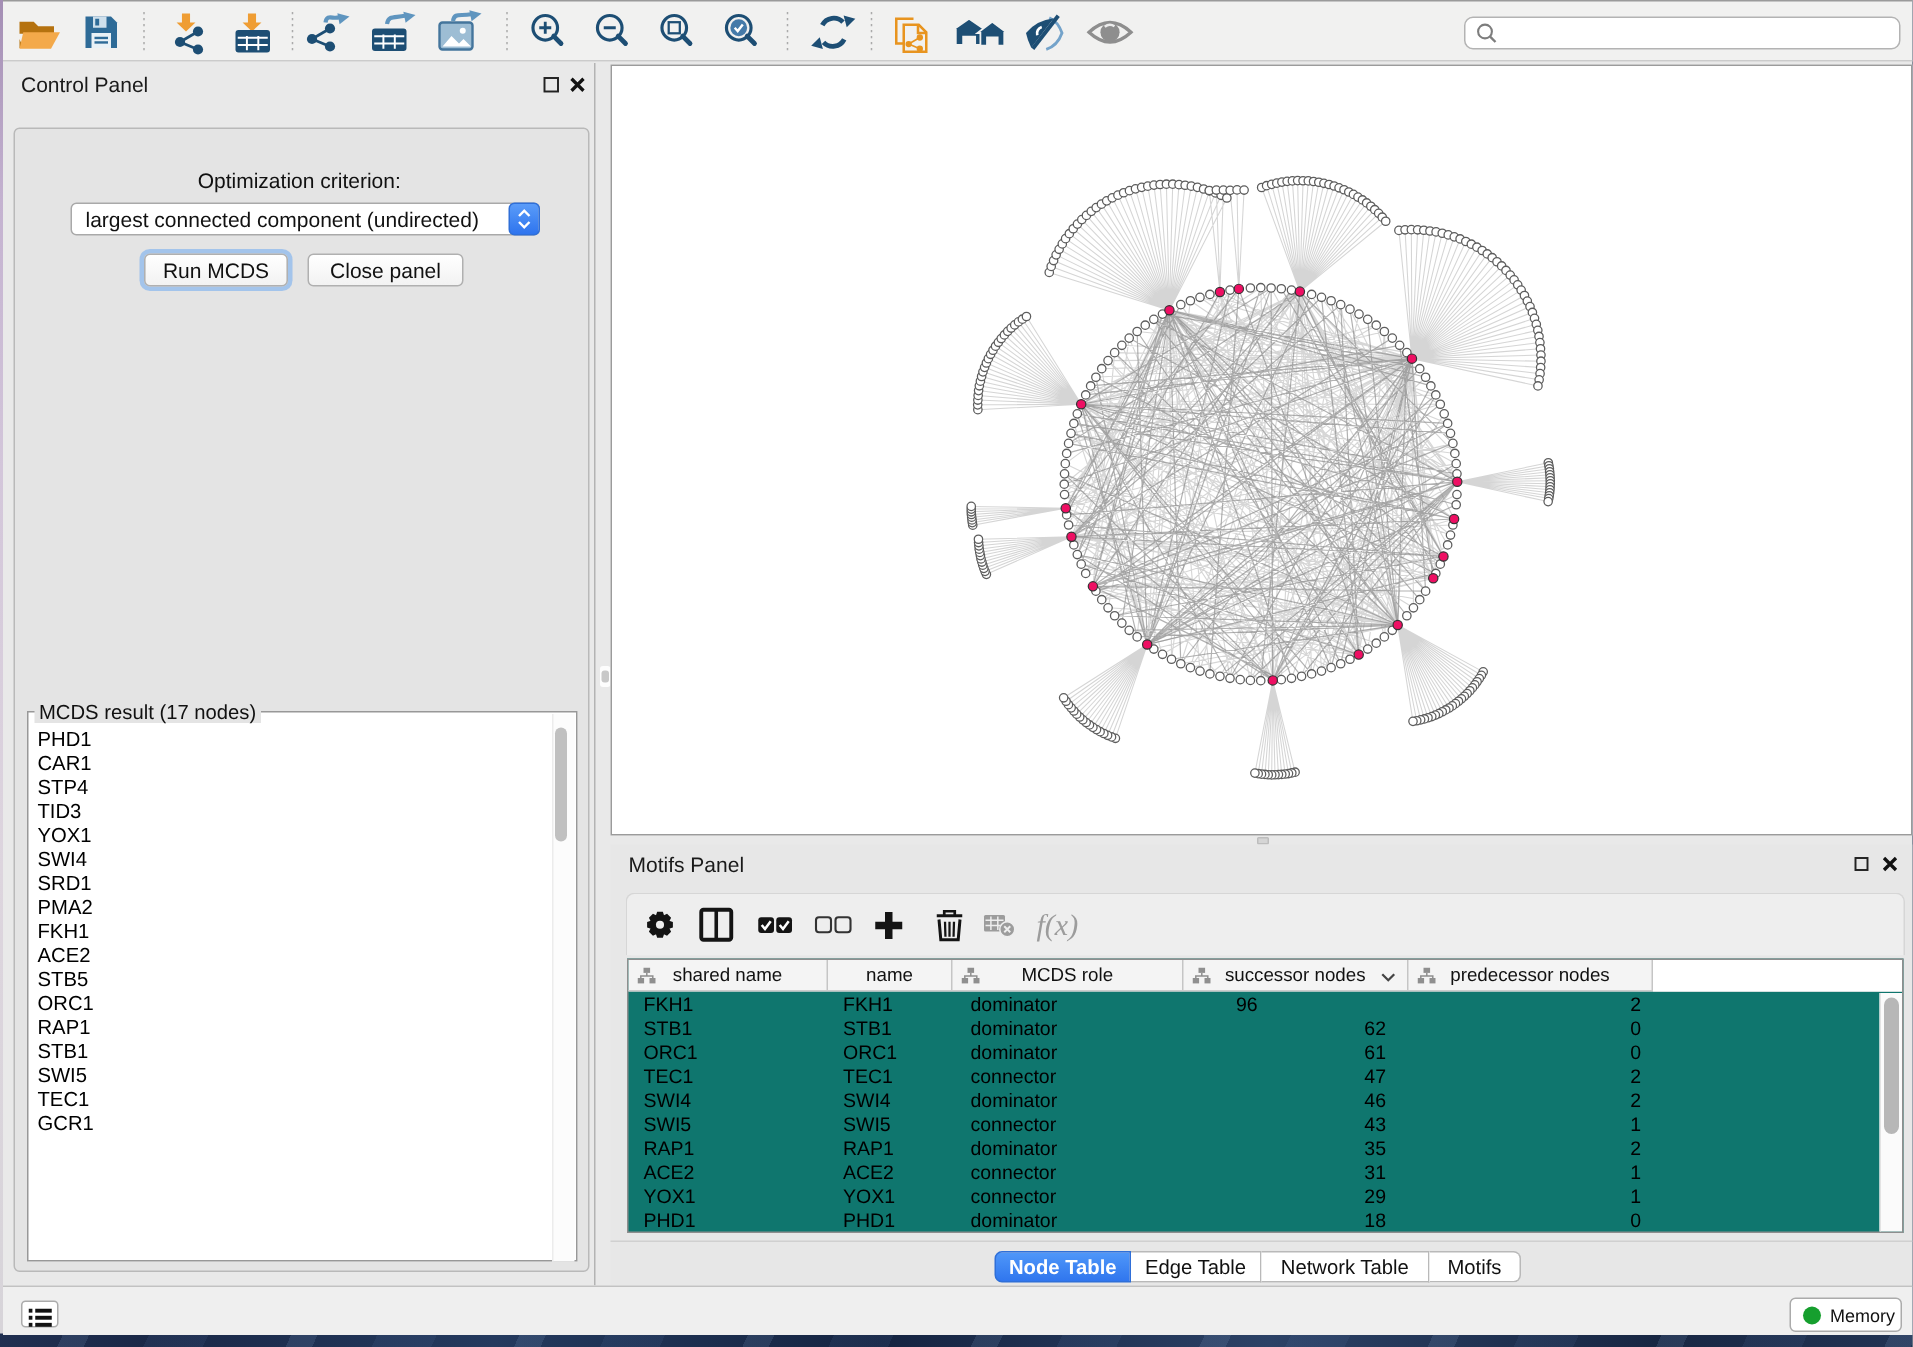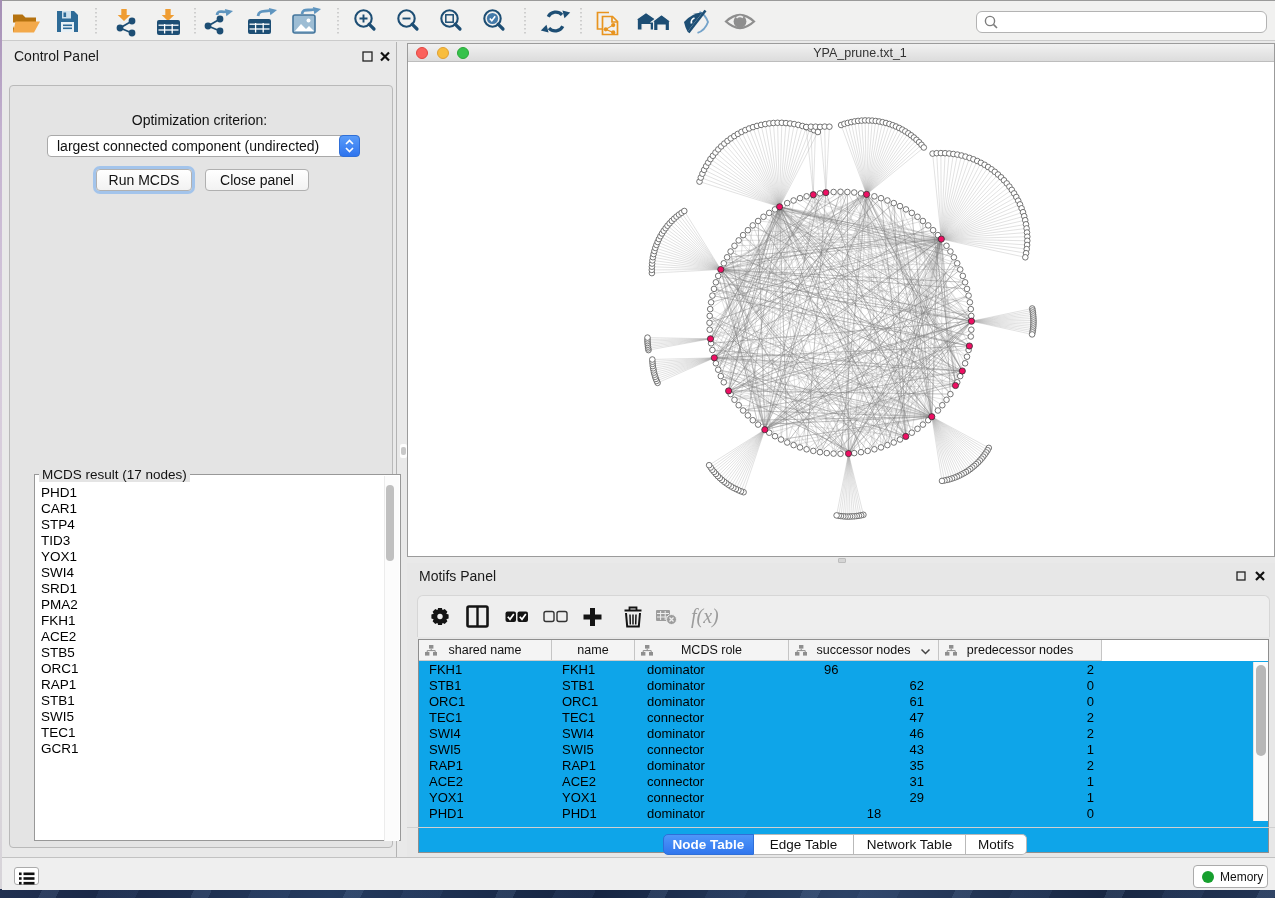--- a/index.html
+++ b/index.html
@@ -27,37 +27,37 @@
 .seg .s:last-child { border-radius:0 4px 4px 0; }
 .seg .s.sel { background:linear-gradient(#4f97f9,#3076ee); color:#fff; border-color:#2f6fd8; }
 #optlabel { position:absolute; left:0; top:70px; width:395px; text-align:center; font-size:14px; color:#111; }
 #dropdown { position:absolute; left:45px; top:93px; width:313px; height:22px; background:#fff;
   border:1px solid #a9a9a9; border-radius:4px; font-size:14px; color:#111; line-height:20px; padding-left:9px; }
 #ddbtn { position:absolute; right:-1px; top:-1px; width:21px; height:22px; border-radius:4px;
   background:linear-gradient(#5a9cf9,#2e74ee); border:1px solid #2f6fd8; }
 .btn { position:absolute; height:22px; background:linear-gradient(#ffffff,#f2f2f2); border:1px solid #b0b0b0;
   border-radius:4px; font-size:14px; color:#111; text-align:center; line-height:20px; }
 #fieldset { position:absolute; left:16px; top:432px; width:367px; height:367px; background:#fff;
-  border:1px solid #989898;margin-left:16px; }
+  border:1px solid #989898; }
 #fieldset .legend { position:absolute; left:4px; top:-8px; background:#e4e4e4; padding:0 3px;
   font-size:13.5px; color:#111; }
 #mcdslist { position:absolute; left:6px; top:10px; font-size:13.5px; color:#000; line-height:16px; }
 #fsscroll { position:absolute; right:1px; top:1px; width:15px; height:365px; background:#fcfcfc; border-left:1px solid #ececec; }
 #fsthumb { position:absolute; left:1px; top:9px; width:8px; height:76px; background:#c0c0c0; border-radius:5px; }
 
 #netpanel { left:405px; top:43px; width:868px; height:514px; background:#fff; border:1px solid #9b9b9b; }
 #nettitle { position:absolute; left:0; top:0; width:866px; height:18px;
   background:linear-gradient(#f1f1f1,#dcdcdc); border-bottom:1px solid #bdbdbd;
   font-size:12.5px; color:#333; text-align:center; line-height:18px; }
 .tl { position:absolute; top:2.8px; width:12px; height:12px; border-radius:50%; }
 #tablepanel { left:405px; top:563px; width:868px; height:294px; background:#e7e7e7; }
 #tablepanel .title { position:absolute; left:12px; top:5px; font-size:14px; color:#1a1a1a; }
 #ttoolbar { position:absolute; left:10px; top:32px; width:853px; height:42px; background:#eeeeee;
   border:1px solid #d6d6d6; border-bottom:none; border-radius:6px 6px 0 0; }
-#tbl { position:absolute; left:11px; top:76px; width:851px; height:214px; background:#0ea5e9; border:1px solid #8e8e8e; }
+#tbl { position:absolute; left:11px; top:76px; width:851px; height:183px; background:#0f766e; border:1px solid #8e8e8e; }
 #thead { position:absolute; left:0; top:0; width:849px; height:21px; background:#f4f4f4;
   border-bottom:1px solid #cccccc; font-size:12.5px; color:#111; }
 #thead .hc { position:absolute; top:0; height:20px; display:flex; align-items:center;
   justify-content:center; border-right:1px solid #c5c5c5; }
 #tbody { position:absolute; left:0; top:22px; width:849px; font-size:13px; color:#000; }
 .trow { position:absolute; height:16px; line-height:16px; width:849px; }
 .trow div { position:absolute; }
 #tscroll { position:absolute; right:0px; top:22px; width:15px; height:159px; background:#fbfbfb; border-left:1px solid #e3e3e3; }
 #tthumb { position:absolute; left:2px; top:3px; width:10px; height:91px; background:#b7b7b7; border-radius:5px; }
 #bottabs { position:absolute; left:256px; top:271px; display:flex; height:21px; }
@@ -227,26 +227,20 @@
       <div id="fsscroll">
           <div id="fsthumb"></div>
         </div>
     </div>
   </div>
 
   <div class="abs" style="left:398px;top:444px;width:7px;height:14px;background:#fdfdfd;border-radius:2px;"></div>
   <div class="abs" style="left:399px;top:447px;width:5px;height:8px;background:#c8c8c8;border-radius:2px;"></div>
 
   <div class="abs" id="netpanel">
-    <div id="nettitle">
-        <span style="position:absolute;left:382px;width:140px;text-align:center;">YPA_prune.txt_1</span>
-      <div class="tl" style="left:8px;background:#fb615c;border:0.5px solid #e14640;"></div>
-      <div class="tl" style="left:28.5px;background:#f8bd3d;border:0.5px solid #e0a032;"></div>
-      <div class="tl" style="left:48.5px;background:#36c24c;border:0.5px solid #2aa838;"></div>
-    </div>
     <svg width="866" height="493" viewBox="0 0 866 493" style="position:absolute;left:0;top:19px">
 <path d="M371.6 143.8L291.5 118.6M371.6 143.8L292.8 114.6M371.6 143.8L294.4 110.7M371.6 143.8L296.1 106.9M371.6 143.8L298.1 103.2M371.6 143.8L300.2 99.6M371.6 143.8L302.4 96.1M371.6 143.8L304.9 92.8M371.6 143.8L307.5 89.5M371.6 143.8L310.3 86.4M371.6 143.8L313.2 83.4M371.6 143.8L316.3 80.6M371.6 143.8L319.5 77.9M371.6 143.8L322.8 75.4M371.6 143.8L326.3 73.1M371.6 143.8L329.8 70.9M371.6 143.8L333.5 68.9M371.6 143.8L337.3 67.1M371.6 143.8L341.1 65.5M371.6 143.8L345.0 64.1M371.6 143.8L349.0 62.9M371.6 143.8L353.1 61.9M371.6 143.8L357.2 61.1M371.6 143.8L361.3 60.4M371.6 143.8L365.4 60.0M371.6 143.8L369.6 59.8M371.6 143.8L373.8 59.8M371.6 143.8L378.0 60.1M371.6 143.8L382.1 60.5M371.6 143.8L386.2 61.1M371.6 143.8L390.3 61.9M371.6 143.8L394.4 63.0M371.6 143.8L398.3 64.2M371.6 143.8L402.3 65.6M371.6 143.8L406.1 67.2M371.6 143.8L409.9 69.0M405.3 131.7L398.2 64.0M405.3 131.7L402.9 63.7M405.3 131.7L407.6 63.7M417.9 129.6L412.1 63.9M417.9 129.6L416.7 63.6M417.9 129.6L421.4 63.7M458.6 131.4L433.1 62.0M458.6 131.4L436.4 60.8M458.6 131.4L439.8 59.9M458.6 131.4L443.2 59.1M458.6 131.4L446.6 58.4M458.6 131.4L450.1 57.9M458.6 131.4L453.6 57.6M458.6 131.4L457.1 57.4M458.6 131.4L460.7 57.5M458.6 131.4L464.2 57.6M458.6 131.4L467.7 58.0M458.6 131.4L471.2 58.5M458.6 131.4L474.6 59.2M458.6 131.4L478.0 60.0M458.6 131.4L481.4 61.0M458.6 131.4L484.7 62.2M458.6 131.4L488.0 63.5M458.6 131.4L491.2 65.0M458.6 131.4L494.3 66.6M458.6 131.4L497.3 68.4M458.6 131.4L500.3 70.3M458.6 131.4L503.1 72.3M458.6 131.4L505.9 74.5M458.6 131.4L508.5 76.8M458.6 131.4L511.1 79.2M458.6 131.4L513.5 81.8M458.6 131.4L515.8 84.5M533.3 176.1L524.6 90.6M533.3 176.1L528.7 90.2M533.3 176.1L532.9 90.1M533.3 176.1L537.1 90.2M533.3 176.1L541.2 90.5M533.3 176.1L545.3 91.0M533.3 176.1L549.4 91.6M533.3 176.1L553.5 92.5M533.3 176.1L557.5 93.6M533.3 176.1L561.5 94.9M533.3 176.1L565.4 96.3M533.3 176.1L569.2 98.0M533.3 176.1L572.9 99.8M533.3 176.1L576.6 101.8M533.3 176.1L580.1 104.0M533.3 176.1L583.5 106.3M533.3 176.1L586.8 108.8M533.3 176.1L590.0 111.5M533.3 176.1L593.1 114.3M533.3 176.1L596.0 117.3M533.3 176.1L598.8 120.4M533.3 176.1L601.4 123.6M533.3 176.1L603.8 126.9M533.3 176.1L606.1 130.4M533.3 176.1L608.3 134.0M533.3 176.1L610.2 137.7M533.3 176.1L612.0 141.4M533.3 176.1L613.6 145.3M533.3 176.1L615.0 149.2M533.3 176.1L616.2 153.2M533.3 176.1L617.2 157.2M533.3 176.1L618.0 161.3M533.3 176.1L618.6 165.4M533.3 176.1L619.0 169.5M533.3 176.1L619.3 173.7M533.3 176.1L619.3 177.8M533.3 176.1L619.1 182.0M533.3 176.1L618.7 186.1M533.3 176.1L618.1 190.2M533.3 176.1L617.3 194.3M312.8 206.5L243.9 210.1M312.8 206.5L243.8 206.9M312.8 206.5L243.9 203.7M312.8 206.5L244.1 200.6M312.8 206.5L244.4 197.4M312.8 206.5L244.9 194.2M312.8 206.5L245.6 191.1M312.8 206.5L246.4 188.0M312.8 206.5L247.3 184.9M312.8 206.5L248.4 181.9M312.8 206.5L249.6 179.0M312.8 206.5L250.9 176.1M312.8 206.5L252.4 173.2M312.8 206.5L254.0 170.5M312.8 206.5L255.7 167.8M312.8 206.5L257.6 165.2M312.8 206.5L259.5 162.7M312.8 206.5L261.6 160.3M312.8 206.5L263.8 157.9M312.8 206.5L266.1 155.7M312.8 206.5L268.5 153.6M312.8 206.5L271.0 151.6M312.8 206.5L273.6 149.8M312.8 206.5L276.3 148.0M563.5 258.2L624.2 245.5M563.5 258.2L624.6 247.5M563.5 258.2L624.9 249.5M563.5 258.2L625.1 251.5M563.5 258.2L625.3 253.5M563.5 258.2L625.4 255.5M563.5 258.2L625.5 257.5M563.5 258.2L625.5 259.5M563.5 258.2L625.4 261.5M563.5 258.2L625.3 263.5M563.5 258.2L625.1 265.5M563.5 258.2L624.8 267.5M563.5 258.2L624.5 269.4M563.5 258.2L624.1 271.4M302.5 275.8L240.5 287.1M302.5 275.8L240.2 285.4M302.5 275.8L240.0 283.6M302.5 275.8L239.8 281.8M302.5 275.8L239.6 280.0M302.5 275.8L239.5 278.2M302.5 275.8L239.5 276.4M302.5 275.8L239.5 274.6M306.3 294.8L249.6 319.9M306.3 294.8L248.7 317.9M306.3 294.8L247.9 315.9M306.3 294.8L247.2 313.8M306.3 294.8L246.6 311.7M306.3 294.8L246.0 309.6M306.3 294.8L245.6 307.4M306.3 294.8L245.2 305.3M306.3 294.8L244.8 303.1M306.3 294.8L244.6 300.9M306.3 294.8L244.4 298.7M306.3 294.8L244.3 296.5M356.8 366.7L335.6 429.2M356.8 366.7L333.0 428.3M356.8 366.7L330.4 427.2M356.8 366.7L327.9 426.0M356.8 366.7L325.4 424.8M356.8 366.7L323.0 423.4M356.8 366.7L320.6 421.9M356.8 366.7L318.3 420.3M356.8 366.7L316.1 418.7M356.8 366.7L313.9 416.9M356.8 366.7L311.8 415.0M356.8 366.7L309.8 413.1M356.8 366.7L307.9 411.0M356.8 366.7L306.1 408.9M356.8 366.7L304.3 406.8M356.8 366.7L302.7 404.5M356.8 366.7L301.1 402.2M440.5 390.6L455.4 451.8M440.5 390.6L453.2 452.3M440.5 390.6L451.0 452.7M440.5 390.6L448.8 453.0M440.5 390.6L446.5 453.3M440.5 390.6L444.3 453.4M440.5 390.6L442.0 453.5M440.5 390.6L439.8 453.6M440.5 390.6L437.5 453.5M440.5 390.6L435.3 453.3M440.5 390.6L433.0 453.1M440.5 390.6L430.8 452.8M440.5 390.6L428.6 452.4M523.8 353.7L580.8 384.9M523.8 353.7L579.6 387.2M523.8 353.7L578.2 389.4M523.8 353.7L576.7 391.5M523.8 353.7L575.2 393.6M523.8 353.7L573.6 395.6M523.8 353.7L571.9 397.5M523.8 353.7L570.1 399.4M523.8 353.7L568.2 401.2M523.8 353.7L566.3 402.9M523.8 353.7L564.3 404.5M523.8 353.7L562.3 406.1M523.8 353.7L560.2 407.6M523.8 353.7L558.0 409.0M523.8 353.7L555.8 410.3M523.8 353.7L553.5 411.5M523.8 353.7L551.2 412.7M523.8 353.7L548.9 413.7M523.8 353.7L546.5 414.7M523.8 353.7L544.0 415.5M523.8 353.7L541.6 416.3M523.8 353.7L539.1 416.9M523.8 353.7L536.5 417.5M523.8 353.7L534.0 417.9" fill="none" stroke="#ababab" stroke-width="0.7" stroke-opacity="0.5"></path>
 <path d="M533.3 176.1L492.0 376.5M533.3 176.1L335.1 172.1M533.3 176.1L405.3 387.9M533.3 176.1L350.1 158.0M533.3 176.1L330.7 177.4M533.3 176.1L459.7 387.9M533.3 176.1L307.9 300.3M533.3 176.1L549.2 319.3M533.3 176.1L322.6 188.5M533.3 176.1L523.8 353.7M533.3 176.1L304.4 232.6M533.3 176.1L514.9 361.6M533.3 176.1L398.6 133.3M533.3 176.1L425.6 390.6M533.3 176.1L350.1 361.6M533.3 176.1L315.8 319.3M533.3 176.1L385.6 382.1M533.3 176.1L361.2 149.9M533.3 176.1L326.5 182.8M533.3 176.1L326.5 336.8M533.3 176.1L306.0 225.9M533.3 176.1L339.9 167.2M533.3 176.1L302.5 275.8M533.3 176.1L547.5 322.5M533.3 176.1L335.1 347.5M533.3 176.1L497.8 373.4M533.3 176.1L503.8 369.7M533.3 176.1L310.2 306.7M533.3 176.1L534.3 342.2M533.3 176.1L392.0 135.2M533.3 176.1L432.5 390.8M533.3 176.1L312.8 206.5M533.3 176.1L473.0 384.4M533.3 176.1L466.4 386.3M533.3 176.1L301.7 266.7M533.3 176.1L453.0 389.2M533.3 176.1L371.6 143.8M371.6 143.8L412.0 389.2M371.6 143.8L563.3 252.9M371.6 143.8L302.5 275.8M371.6 143.8L492.0 376.5M371.6 143.8L446.2 390.1M371.6 143.8L330.7 342.2M371.6 143.8L373.0 376.5M371.6 143.8L350.1 361.6M371.6 143.8L549.2 200.3M371.6 143.8L304.4 287.0M371.6 143.8L425.6 390.6M371.6 143.8L561.4 283.0M371.6 143.8L562.8 246.1M371.6 143.8L398.6 386.3M371.6 143.8L557.1 219.3M371.6 143.8L307.9 300.3M371.6 143.8L529.9 172.1M371.6 143.8L559.0 293.7M371.6 143.8L392.0 384.4M371.6 143.8L497.8 373.4M371.6 143.8L361.2 369.7M371.6 143.8L520.2 357.2M371.6 143.8L554.3 308.0M371.6 143.8L547.5 322.5M523.8 353.7L320.6 327.9M523.8 353.7L458.6 131.4M523.8 353.7L379.2 379.5M523.8 353.7L514.9 158.0M523.8 353.7L301.5 259.8M523.8 353.7L312.8 313.1M523.8 353.7L453.0 130.4M523.8 353.7L385.6 382.1M523.8 353.7L379.2 140.1M523.8 353.7L304.4 287.0M523.8 353.7L330.7 177.4M523.8 353.7L315.8 319.3M523.8 353.7L485.8 140.1M523.8 353.7L330.7 342.2M523.8 353.7L398.6 133.3M523.8 353.7L302.5 275.8M523.8 353.7L303.1 280.3M523.8 353.7L302.2 246.1M523.8 353.7L432.5 128.8M523.8 353.7L310.2 212.9M523.8 353.7L319.1 194.3M523.8 353.7L312.8 206.5M458.6 131.4L385.6 382.1M458.6 131.4L552.2 313.1M458.6 131.4L379.2 379.5M458.6 131.4L473.0 384.4M458.6 131.4L563.5 258.2M458.6 131.4L547.5 322.5M458.6 131.4L554.3 308.0M458.6 131.4L315.8 319.3M458.6 131.4L514.9 361.6M458.6 131.4L302.5 275.8M458.6 131.4L392.0 384.4M458.6 131.4L412.0 389.2M458.6 131.4L446.2 390.1M458.6 131.4L425.6 390.6M458.6 131.4L466.4 386.3M458.6 131.4L479.4 382.1M458.6 131.4L557.1 300.3M458.6 131.4L561.9 239.3M458.6 131.4L312.8 206.5M458.6 131.4L302.2 246.1M458.6 131.4L301.5 259.8M458.6 131.4L315.8 200.3M458.6 131.4L497.8 373.4M458.6 131.4L310.2 212.9M458.6 131.4L320.6 327.9M312.8 206.5L509.5 153.8M312.8 206.5L559.0 293.7M312.8 206.5L432.5 128.8M312.8 206.5L466.4 133.3M312.8 206.5L418.8 390.1M312.8 206.5L534.3 342.2M312.8 206.5L563.5 258.2M312.8 206.5L367.0 373.2M312.8 206.5L552.2 206.5M312.8 206.5L473.0 384.4M312.8 206.5L479.4 382.1M312.8 206.5L485.8 379.5M312.8 206.5L549.2 200.3M312.8 206.5L514.9 158.0M312.8 206.5L356.8 366.7M312.8 206.5L552.2 313.1M312.8 206.5L561.9 239.3M356.8 366.7L385.6 137.5M356.8 366.7L315.8 200.3M356.8 366.7L560.6 232.6M356.8 366.7L547.5 322.5M356.8 366.7L326.5 182.8M356.8 366.7L307.9 219.3M356.8 366.7L371.6 143.8M356.8 366.7L563.3 266.7M356.8 366.7L542.4 188.5M356.8 366.7L453.0 130.4M563.5 258.2L473.0 135.2M563.5 258.2L367.0 373.2M563.5 258.2L473.0 384.4M563.5 258.2L392.0 135.2M563.5 258.2L479.4 137.5M563.5 258.2L412.0 130.4M563.5 258.2L398.6 386.3M563.5 258.2L367.0 146.4M563.5 258.2L319.1 194.3M563.5 258.2L326.5 336.8M563.5 258.2L385.6 137.5M440.5 390.6L432.5 128.8M440.5 390.6L339.9 167.2M440.5 390.6L306.0 225.9M440.5 390.6L319.1 194.3M440.5 390.6L554.8 212.9M440.5 390.6L557.1 300.3M440.5 390.6L498.0 146.4M440.5 390.6L301.7 266.7M440.5 390.6L453.0 130.4M440.5 390.6L405.3 131.7M440.5 390.6L344.8 162.4M440.5 390.6L485.8 140.1M440.5 390.6L562.8 246.1M440.5 390.6L315.8 200.3M306.3 294.8L562.8 246.1M306.3 294.8L503.8 369.7M306.3 294.8L538.5 336.8M306.3 294.8L552.2 313.1M306.3 294.8L412.0 130.4M306.3 294.8L560.6 287.0M306.3 294.8L453.0 130.4M306.3 294.8L439.4 129.0M306.3 294.8L533.3 176.1M306.3 294.8L367.0 146.4M306.3 294.8L560.6 232.6M306.3 294.8L549.2 319.3M306.3 294.8L432.5 390.8M306.3 294.8L509.5 365.8M306.3 294.8L479.4 382.1M497.8 373.4L301.7 252.9M497.8 373.4L344.8 357.2M497.8 373.4L301.7 266.7M497.8 373.4L330.7 177.4M497.8 373.4L453.0 130.4M497.8 373.4L335.1 172.1M497.8 373.4L310.2 306.7M497.8 373.4L361.2 149.9M497.8 373.4L405.3 131.7M497.8 373.4L514.9 158.0M497.8 373.4L322.6 331.1M554.3 308.0L326.5 336.8M554.3 308.0L307.9 219.3M554.3 308.0L466.4 133.3M554.3 308.0L306.0 225.9M554.3 308.0L301.5 259.8M554.3 308.0L509.5 153.8M320.6 327.9L344.8 162.4M320.6 327.9L492.0 376.5M320.6 327.9L547.5 322.5M320.6 327.9L335.1 172.1M561.4 283.0L361.2 149.9M561.4 283.0L335.1 347.5M561.4 283.0L355.5 153.8M561.4 283.0L492.0 143.1M547.5 322.5L529.9 172.1M547.5 322.5L306.3 294.8M547.5 322.5L301.7 266.7M547.5 322.5L361.2 369.7M547.5 322.5L306.0 225.9M547.5 322.5L405.3 131.7M547.5 322.5L439.4 129.0M405.3 131.7L466.4 386.3M405.3 131.7L373.0 376.5M405.3 131.7L542.4 331.1M405.3 131.7L315.8 319.3M405.3 131.7L552.2 206.5M417.9 129.6L301.7 266.7M417.9 129.6L320.6 327.9M302.5 275.8L367.0 146.4M302.5 275.8L552.2 206.5M302.5 275.8L405.3 387.9M302.5 275.8L509.5 153.8" fill="none" stroke="#949494" stroke-width="0.75" stroke-opacity="0.38"></path>
 <path d="M533.3 176.1L303.1 239.3M533.3 176.1L542.4 331.1M533.3 176.1L479.4 382.1M533.3 176.1L440.5 390.6M533.3 176.1L301.5 259.8M533.3 176.1L367.0 146.4M533.3 176.1L412.0 389.2M533.3 176.1L319.1 194.3M533.3 176.1L320.6 327.9M533.3 176.1L379.2 379.5M533.3 176.1L322.6 331.1M533.3 176.1L485.8 379.5M533.3 176.1L315.8 200.3M371.6 143.8L552.2 313.1M371.6 143.8L538.5 182.8M371.6 143.8L542.4 331.1M371.6 143.8L453.0 389.2M371.6 143.8L379.2 379.5M371.6 143.8L339.9 352.4M371.6 143.8L538.5 336.8M371.6 143.8L312.8 313.1M371.6 143.8L479.4 382.1M371.6 143.8L545.9 194.3M371.6 143.8L310.2 306.7M371.6 143.8L303.1 280.3M371.6 143.8L485.8 379.5M371.6 143.8L529.9 347.5M371.6 143.8L320.6 327.9M371.6 143.8L542.4 188.5M523.8 353.7L301.7 252.9M523.8 353.7L335.1 172.1M523.8 353.7L310.2 306.7M523.8 353.7L479.4 137.5M523.8 353.7L367.0 146.4M523.8 353.7L361.2 149.9M523.8 353.7L373.0 376.5M523.8 353.7L503.8 149.9M523.8 353.7L529.9 172.1M523.8 353.7L335.1 347.5M523.8 353.7L350.1 361.6M523.8 353.7L492.0 143.1M523.8 353.7L344.8 357.2M458.6 131.4L549.2 319.3M458.6 131.4L560.6 232.6M458.6 131.4L306.3 294.8M458.6 131.4L432.5 390.8M458.6 131.4L304.4 232.6M312.8 206.5L466.4 386.3M312.8 206.5L562.8 273.5M312.8 206.5L549.2 319.3M312.8 206.5L439.4 129.0M312.8 206.5L350.1 361.6M312.8 206.5L559.0 225.9M312.8 206.5L525.1 167.2M312.8 206.5L557.1 219.3M312.8 206.5L563.3 252.9M312.8 206.5L412.0 389.2M312.8 206.5L459.7 387.9M356.8 366.7L350.1 158.0M356.8 366.7L557.1 219.3M356.8 366.7L466.4 133.3M356.8 366.7L563.3 252.9M356.8 366.7L439.4 129.0M356.8 366.7L549.2 319.3M356.8 366.7L322.6 188.5M356.8 366.7L432.5 128.8M356.8 366.7L552.2 206.5M356.8 366.7L562.8 273.5M356.8 366.7L412.0 130.4M356.8 366.7L549.2 200.3M356.8 366.7L310.2 212.9M356.8 366.7L538.5 182.8M356.8 366.7L562.8 246.1M563.5 258.2L440.5 390.6M563.5 258.2L412.0 389.2M563.5 258.2L425.6 390.6M563.5 258.2L361.2 149.9M563.5 258.2L310.2 212.9M563.5 258.2L405.3 387.9M563.5 258.2L307.9 219.3M563.5 258.2L303.1 280.3M563.5 258.2L322.6 331.1M563.5 258.2L459.7 387.9M563.5 258.2L320.6 327.9M440.5 390.6L549.2 200.3M440.5 390.6L310.2 306.7M440.5 390.6L439.4 129.0M440.5 390.6L545.9 194.3M440.5 390.6L302.5 275.8M440.5 390.6L301.7 252.9M306.3 294.8L520.2 162.4M306.3 294.8L473.0 135.2M306.3 294.8L485.8 140.1M497.8 373.4L485.8 140.1M497.8 373.4L312.8 313.1M497.8 373.4L350.1 158.0M497.8 373.4L473.0 135.2M554.3 308.0L453.0 130.4M554.3 308.0L446.2 129.5M554.3 308.0L306.3 294.8M554.3 308.0L304.4 287.0M554.3 308.0L322.6 188.5M554.3 308.0L335.1 347.5M320.6 327.9L453.0 130.4M320.6 327.9L367.0 146.4M320.6 327.9L560.6 232.6M320.6 327.9L557.1 219.3M320.6 327.9L542.4 331.1M320.6 327.9L446.2 390.1M561.4 283.0L306.3 294.8M561.4 283.0L304.4 232.6M561.4 283.0L344.8 162.4M561.4 283.0L306.0 225.9M547.5 322.5L525.1 167.2M405.3 131.7L310.2 306.7M417.9 129.6L503.8 369.7M417.9 129.6L398.6 386.3M417.9 129.6L302.5 275.8M302.5 275.8L379.2 140.1" fill="none" stroke="#7f7f7f" stroke-width="0.8" stroke-opacity="0.6"></path>
 <g fill="#fff" stroke="#5d5d5d" stroke-width="0.85">
 <circle r="2.8" cx="301.5" cy="259.8"></circle>
 <circle r="2.8" cx="301.7" cy="252.9"></circle>
 <circle r="2.8" cx="302.2" cy="246.1"></circle>
 <circle r="2.8" cx="303.1" cy="239.3"></circle>
 <circle r="2.8" cx="304.4" cy="232.6"></circle>
@@ -747,32 +741,32 @@
             <div style="left:10px">YOX1</div>
             <div style="left:143px">YOX1</div>
             <div style="left:228px">connector</div>
             <div style="left:405px;width:100px;text-align:right">29</div>
             <div style="left:575px;width:100px;text-align:right">1</div>
           </div>
 <div class="trow" style="top:144px">
             <div style="left:10px">PHD1</div>
             <div style="left:143px">PHD1</div>
             <div style="left:228px">dominator</div>
-            <div style="left:405px;width:100px;text-align:center">18</div>
+            <div style="left:405px;width:100px;text-align:right">18</div>
             <div style="left:575px;width:100px;text-align:right">0</div>
           </div>
       </div>
       <div id="tscroll">
           <div id="tthumb"></div>
         </div>
     </div>
     <div style="position:absolute;left:0;top:264px;width:868px;height:1px;background:#d0d0d0"></div>
     <div id="bottabs">
       <div class="s sel" style="width:91px">Node Table</div>
-      <div class="s" style="width:100px">Edge Table</div>
+      <div class="s" style="width:87px">Edge Table</div>
       <div class="s" style="width:112px">Network Table</div>
       <div class="s" style="width:61px">Motifs</div>
     </div>
   </div>
 
   <div class="abs" id="statusbar">
     <div id="listbtn">
       <svg width="24" height="18" style="position:absolute;left:4px;top:3px">
         <rect x="0" y="1.5" width="2.6" height="2.6" fill="#111"></rect>
         <rect x="0" y="6.2" width="2.6" height="2.6" fill="#111"></rect>

